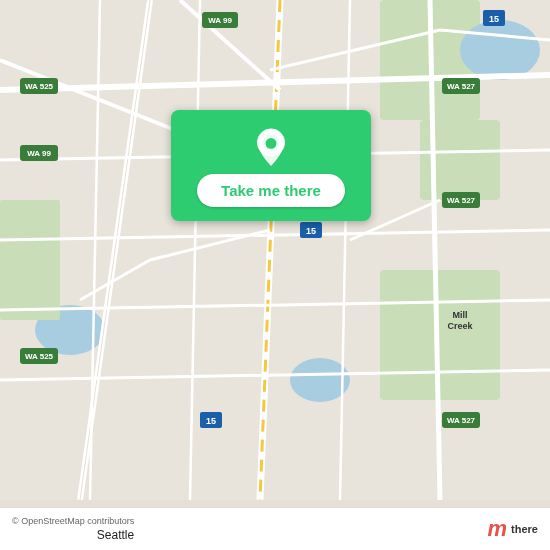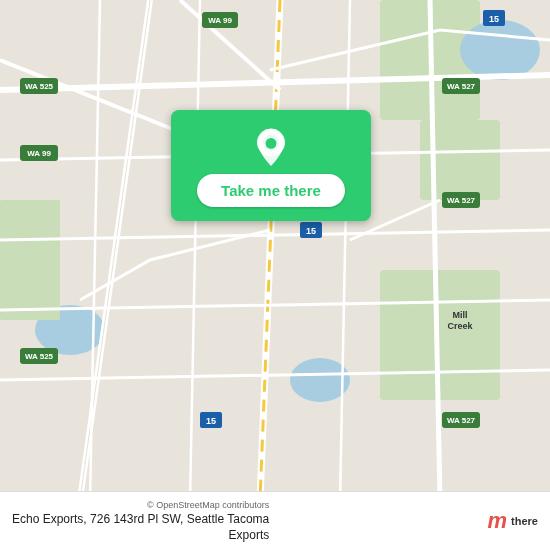--- a/index.html
+++ b/index.html
@@ -198,22 +198,21 @@
       <circle cx="19" cy="16" r="9" fill="#2ecc71"></circle>
       <path d="M19 4 C11 4 5 10 5 18 C5 28 19 42 19 42 C19 42 33 28 33 18 C33 10 27 4 19 4Z" fill="white" opacity="0.9"></path>
       <circle cx="19" cy="17" r="6" fill="#2ecc71"></circle>
     </svg>
     <button class="take-me-btn">Take me there</button>
   </div>
 
   <div class="bottom-bar">
     <div class="bottom-left">
       <span class="osm-credit">© OpenStreetMap contributors</span>
-      <span class="address-text">Echo Exports, 726 143rd Pl SW, Seattle Tacoma</span>
-      <span class="address-text">Exports</span>
+      <span class="address-text">Seattle</span>
     </div>
     <div class="moovit-logo">
       <span class="moovit-m">m</span>
       <span class="moovit-text">there</span>
     </div>
   </div>
 
 </div>
 
 </body></html>

